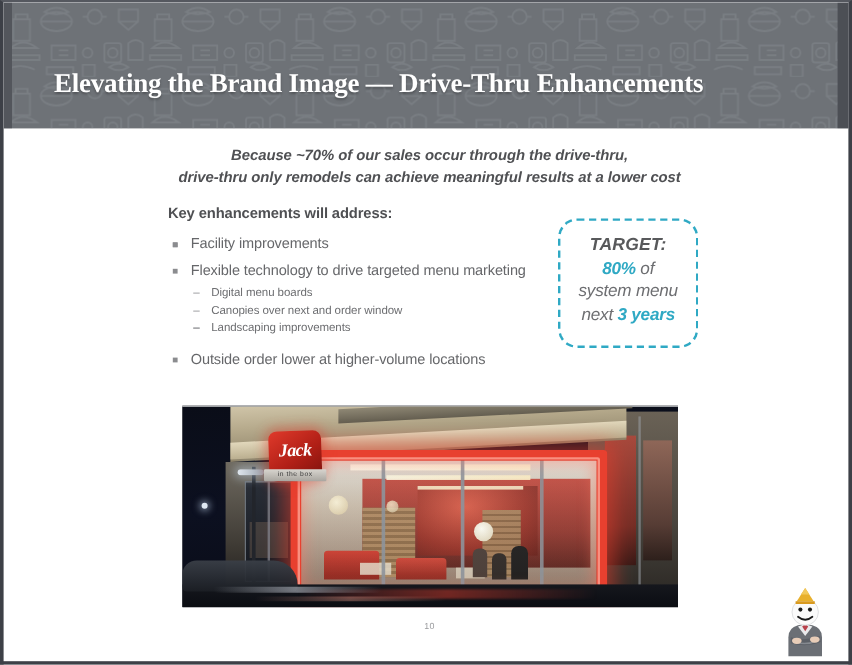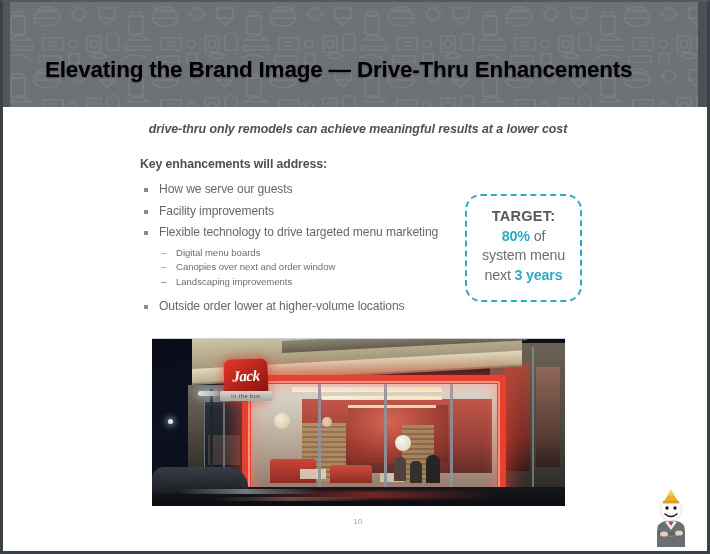--- a/index.html
+++ b/index.html
@@ -35,38 +35,39 @@
   #header .edge-l{
     position:absolute;left:0;top:0;width:7px;height:105px;
     background:#53565c;
   }
   #header .edge-r{
     position:absolute;right:0;top:0;width:15px;height:105px;
     background:#4c4f55;
   }
   #title{
     position:absolute;left:42px;top:55px;
-    font-size:22.5px;font-weight:bold;color:#000000;
+    font-size:22.5px;font-weight:bold;color:#ffffff;
     letter-spacing:-0.2px;white-space:nowrap;
     text-shadow:0 1px 2px rgba(0,0,0,.28);
+    font-family:Liberation Serif, serif;
   }
 
   
   #subtitle{
     position:absolute;left:0;top:118px;width:710px;
     text-align:center;
     font-size:12.4px;font-style:italic;font-weight:bold;
     color:#4f5053;line-height:18.5px;
     letter-spacing:-0.05px;
   }
   #subtitle .l2{display:block;}
 
   
   #bullets{
-    position:absolute;left:137px;top:155px;width:320px;
+    position:absolute;left:137px;top:169px;width:320px;
     color:#5b5c5f;
   }
   #bullets .lead{
     font-size:12.3px;font-weight:bold;color:#4f5053;
     margin-bottom:8px;letter-spacing:-0.1px;
   }
   .b1{
     position:relative;
     padding-left:19px;
     font-size:12.1px;
@@ -90,27 +91,28 @@
     white-space:nowrap;
   }
   .b2 .dash{
     position:absolute;left:21px;top:0;
     color:#8b8c8f;font-size:9.6px;
   }
   .b1.last{margin-top:7px;}
 
   
   #target{
-    position:absolute;left:462px;top:192px;
+    position:absolute;left:462px;top:180px;
     width:117px;height:108px;
     border:2.2px dashed #2fa9c4;
     border-radius:16px;
     box-sizing:border-box;
     text-align:center;
     background:#ffffff;
+    font-style:italic;
   }
   #target .inner{
     padding-top:11px;
     font-size:14.3px;
     line-height:19.6px;
     color:#6d6e71;
     letter-spacing:-0.2px;
   }
   #target .t-label{
     display:block;font-weight:bold;color:#58595b;font-size:14.6px;
@@ -278,29 +280,29 @@
         </pattern>
       </defs>
       <rect x="0" y="0" width="710" height="105" fill="url(#foodpat)"></rect>
     </svg>
     <div class="edge-l"></div>
     <div class="edge-r"></div>
     <div id="title">Elevating the Brand Image — Drive-Thru Enhancements</div>
   </div>
 
   <div id="subtitle">
+    <span>Because ~70% of our sales occur through the drive-thru,</span>
     <span class="l2">drive-thru only remodels can achieve meaningful results at a lower cost</span>
   </div>
 
   <div id="bullets">
     <div class="lead">Key enhancements will address:</div>
 
     <div class="b1">
       <span class="sq"></span>
-      <span>How we serve our guests</span>
     </div>
 
     <div class="b1">
       <span class="sq"></span>
       <span>Facility improvements</span>
     </div>
 
     <div class="b1">
       <span class="sq"></span>
       <span>Flexible technology to drive targeted menu marketing</span>

